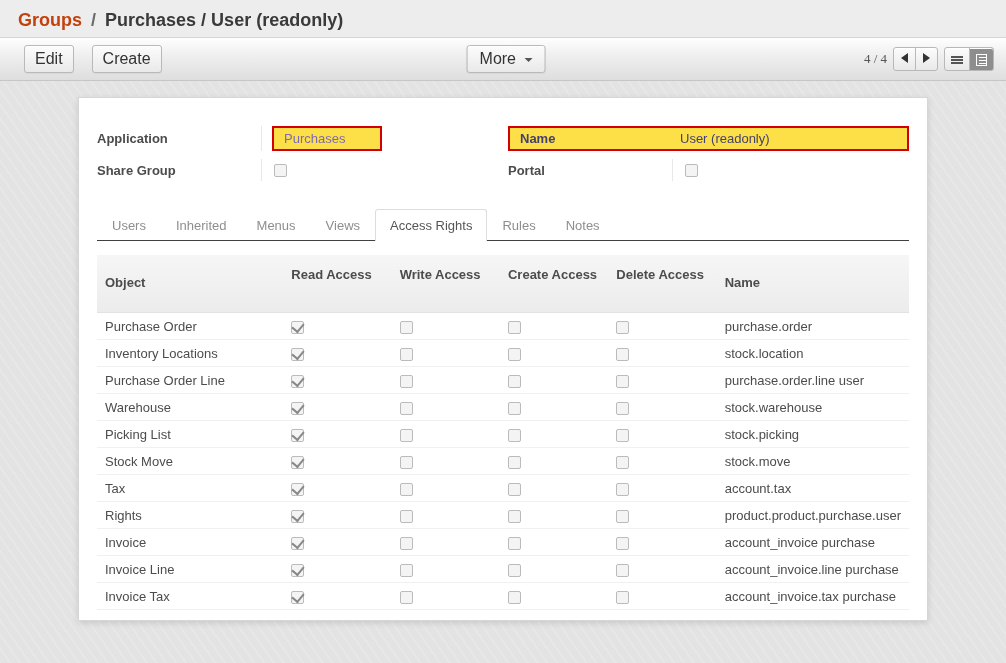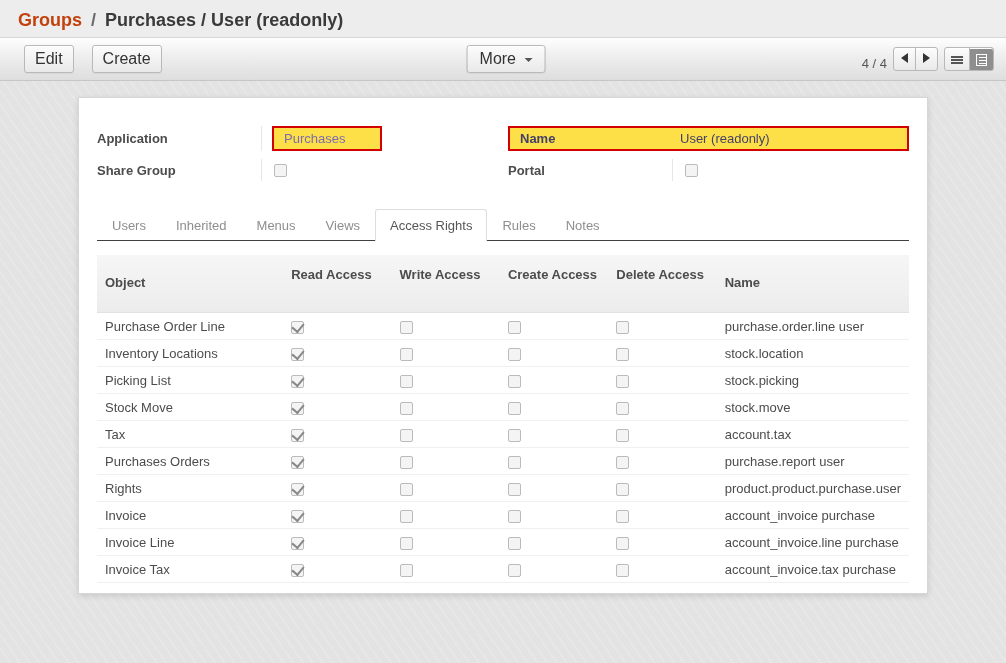--- a/index.html
+++ b/index.html
@@ -60,21 +60,22 @@
     border-left: 4px solid transparent;
   }
   .toolbar-center {
     position: absolute;
     left: 50%;
     transform: translateX(-50%);
   }
   .toolbar-right {
     margin-left: auto;
     display: flex;
-    align-items: flex-end;
+    align-items: center;
+    font-family: Liberation Serif, serif;
   }
   .pager { color: #555; margin-right: 6px; font-size: 13px; }
   .nav-group { display: flex; margin-right: 6px; }
   .nav-btn {
     background: linear-gradient(#fcfcfc,#e9e9e9);
     border: 1px solid #b8b8b8;
     padding: 4px 7px;
     cursor: pointer;
     font-size: 12px;
     color: #333;
@@ -337,34 +338,50 @@
           <th class="obj">Object</th>
           <th class="cb">Read Access</th>
           <th class="cb">Write Access</th>
           <th class="cb">Create Access</th>
           <th class="cb">Delete Access</th>
           <th class="nm" style="padding-top:20px">Name</th>
         </tr>
       </thead>
       <tbody id="ar-body">
           <tr>
+            <td>Purchase Order</td>
+            <td class="cb"><span class="chk checked"></span></td>
+            <td class="cb"><span class="chk"></span></td>
+            <td class="cb"><span class="chk"></span></td>
+            <td class="cb"><span class="chk"></span></td>
+            <td>purchase.order</td>
+          </tr>
+          <tr>
+            <td>Inventory Locations</td>
+            <td class="cb"><span class="chk checked"></span></td>
+            <td class="cb"><span class="chk"></span></td>
+            <td class="cb"><span class="chk"></span></td>
+            <td class="cb"><span class="chk"></span></td>
+            <td>stock.location</td>
+          </tr>
+          <tr>
             <td>Purchase Order Line</td>
             <td class="cb"><span class="chk checked"></span></td>
             <td class="cb"><span class="chk"></span></td>
             <td class="cb"><span class="chk"></span></td>
             <td class="cb"><span class="chk"></span></td>
             <td>purchase.order.line user</td>
           </tr>
           <tr>
-            <td>Inventory Locations</td>
-            <td class="cb"><span class="chk checked"></span></td>
-            <td class="cb"><span class="chk"></span></td>
-            <td class="cb"><span class="chk"></span></td>
-            <td class="cb"><span class="chk"></span></td>
-            <td>stock.location</td>
+            <td>Warehouse</td>
+            <td class="cb"><span class="chk checked"></span></td>
+            <td class="cb"><span class="chk"></span></td>
+            <td class="cb"><span class="chk"></span></td>
+            <td class="cb"><span class="chk"></span></td>
+            <td>stock.warehouse</td>
           </tr>
           <tr>
             <td>Picking List</td>
             <td class="cb"><span class="chk checked"></span></td>
             <td class="cb"><span class="chk"></span></td>
             <td class="cb"><span class="chk"></span></td>
             <td class="cb"><span class="chk"></span></td>
             <td>stock.picking</td>
           </tr>
           <tr>
@@ -375,28 +392,20 @@
             <td class="cb"><span class="chk"></span></td>
             <td>stock.move</td>
           </tr>
           <tr>
             <td>Tax</td>
             <td class="cb"><span class="chk checked"></span></td>
             <td class="cb"><span class="chk"></span></td>
             <td class="cb"><span class="chk"></span></td>
             <td class="cb"><span class="chk"></span></td>
             <td>account.tax</td>
-          </tr>
-          <tr>
-            <td>Purchases Orders</td>
-            <td class="cb"><span class="chk checked"></span></td>
-            <td class="cb"><span class="chk"></span></td>
-            <td class="cb"><span class="chk"></span></td>
-            <td class="cb"><span class="chk"></span></td>
-            <td>purchase.report user</td>
           </tr>
           <tr>
             <td>Rights</td>
             <td class="cb"><span class="chk checked"></span></td>
             <td class="cb"><span class="chk"></span></td>
             <td class="cb"><span class="chk"></span></td>
             <td class="cb"><span class="chk"></span></td>
             <td>product.product.purchase.user</td>
           </tr>
           <tr>

